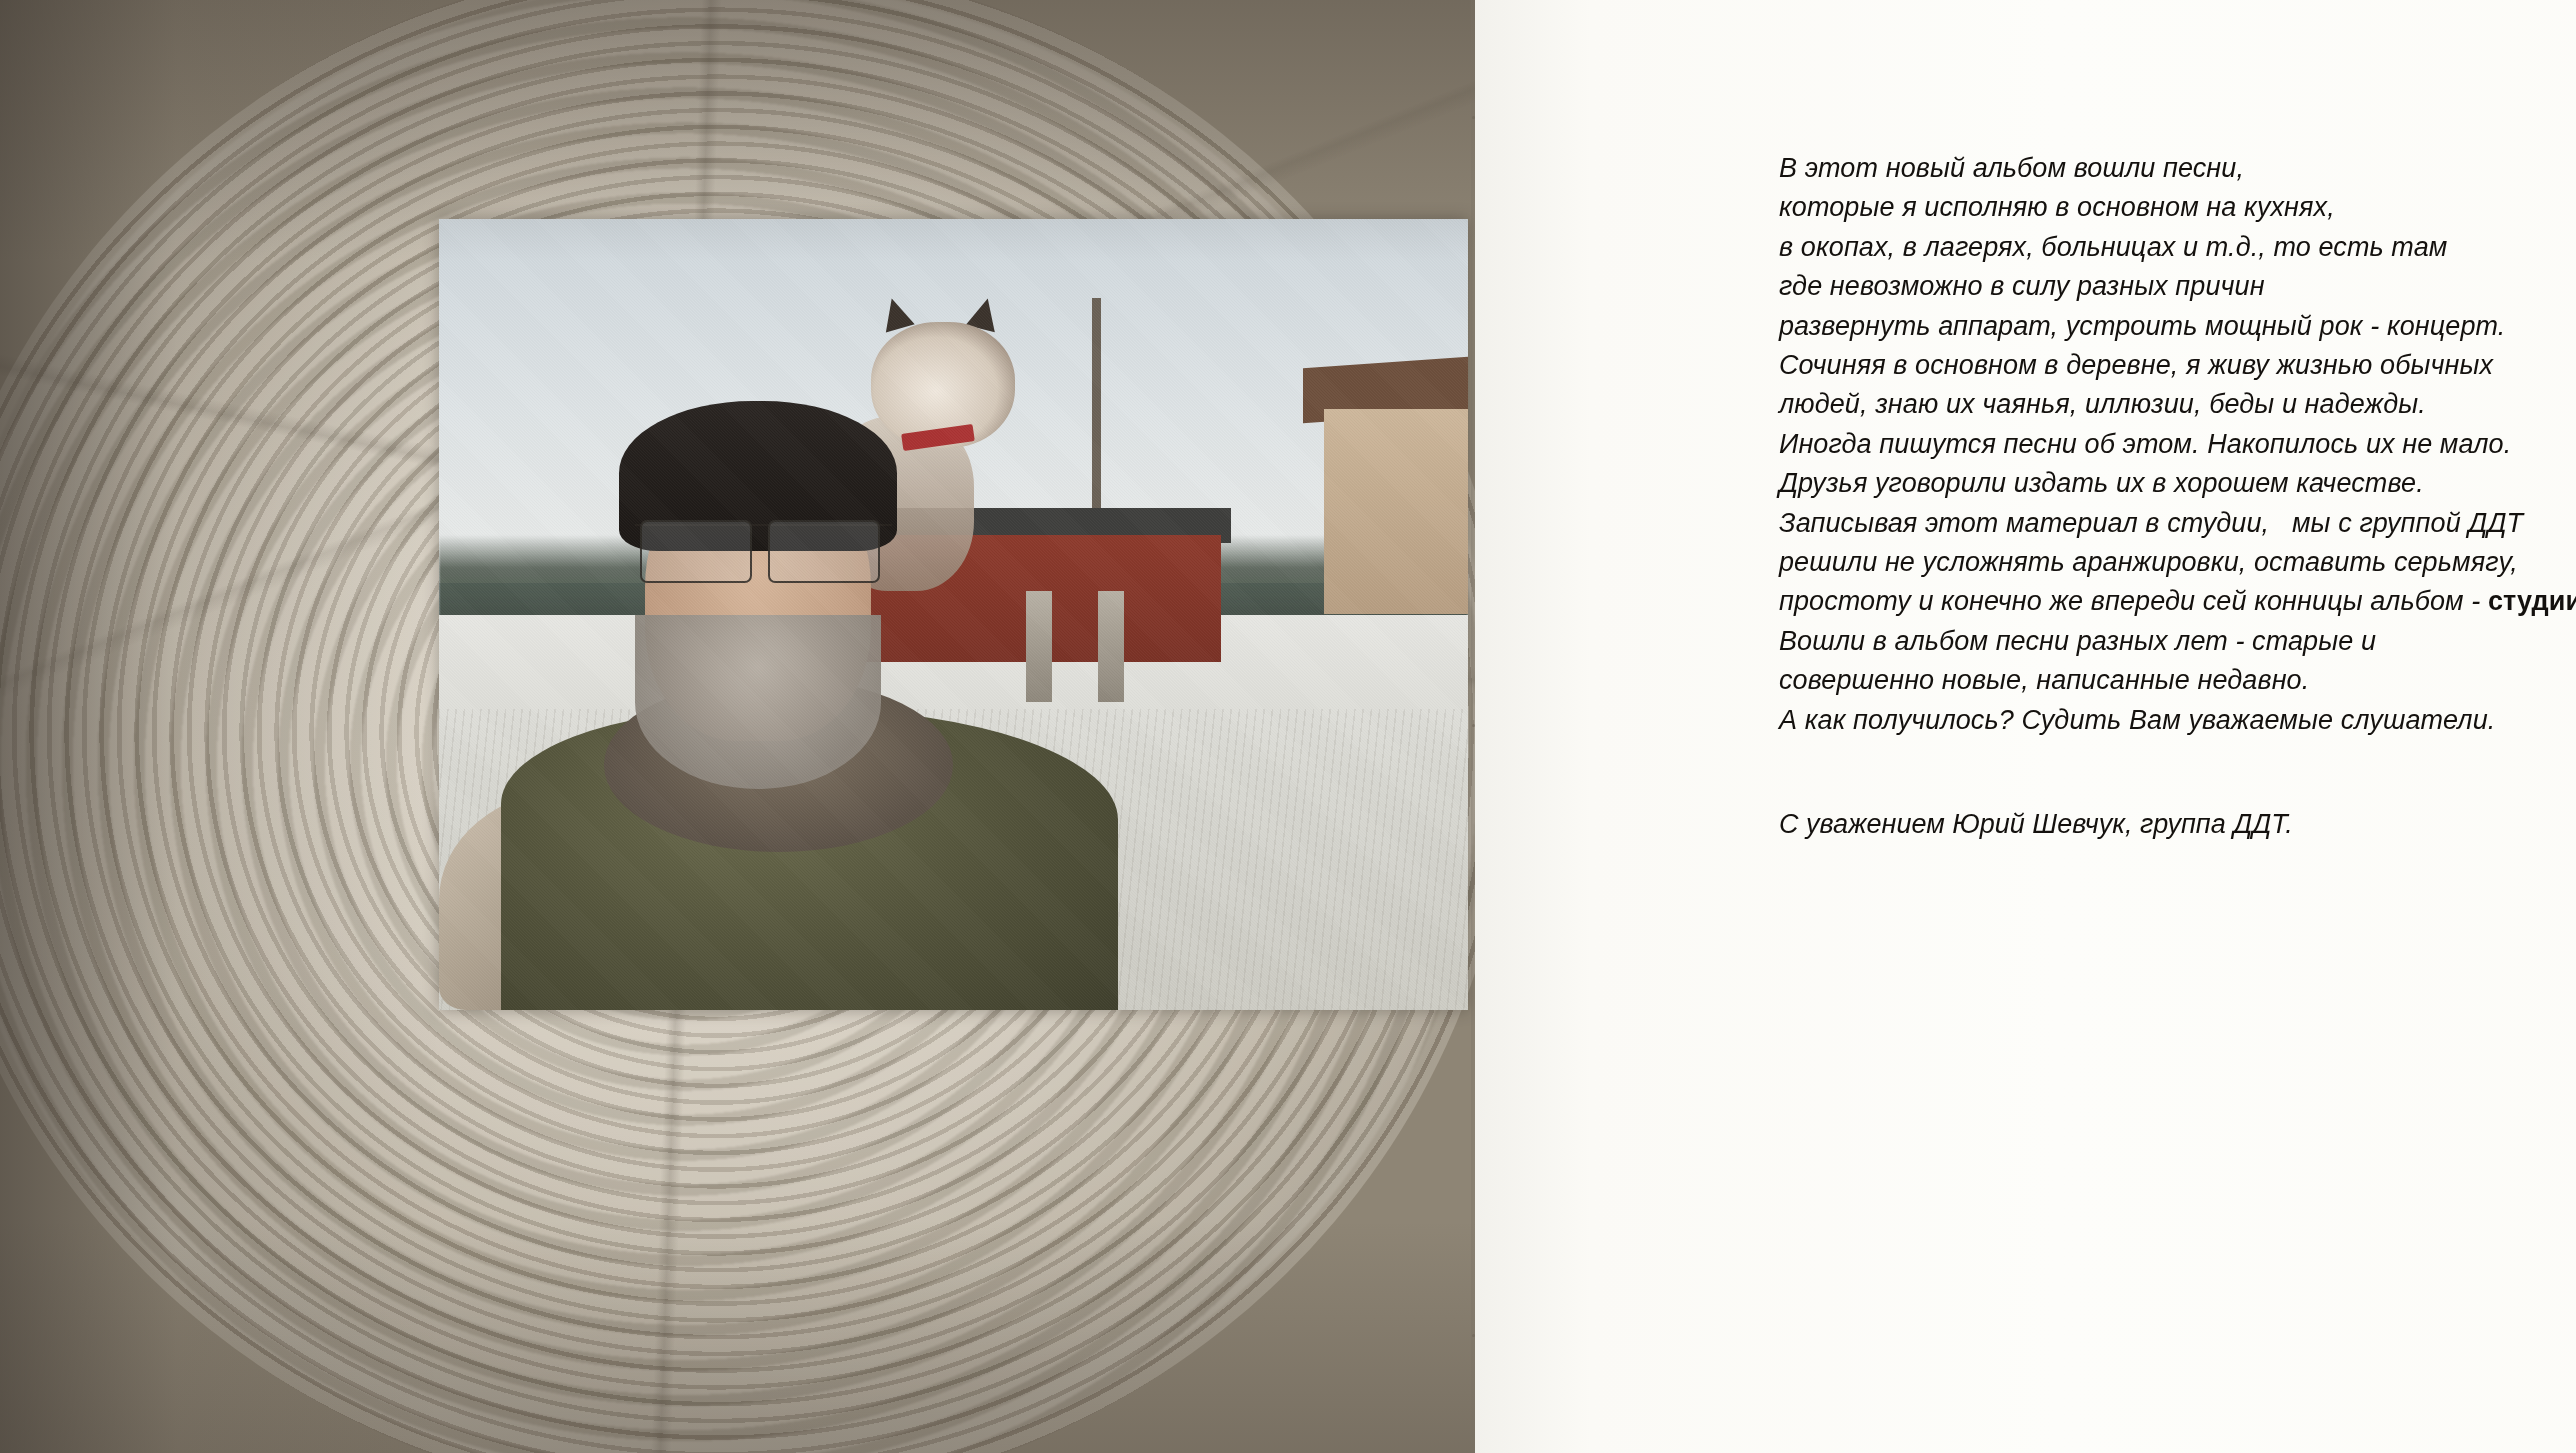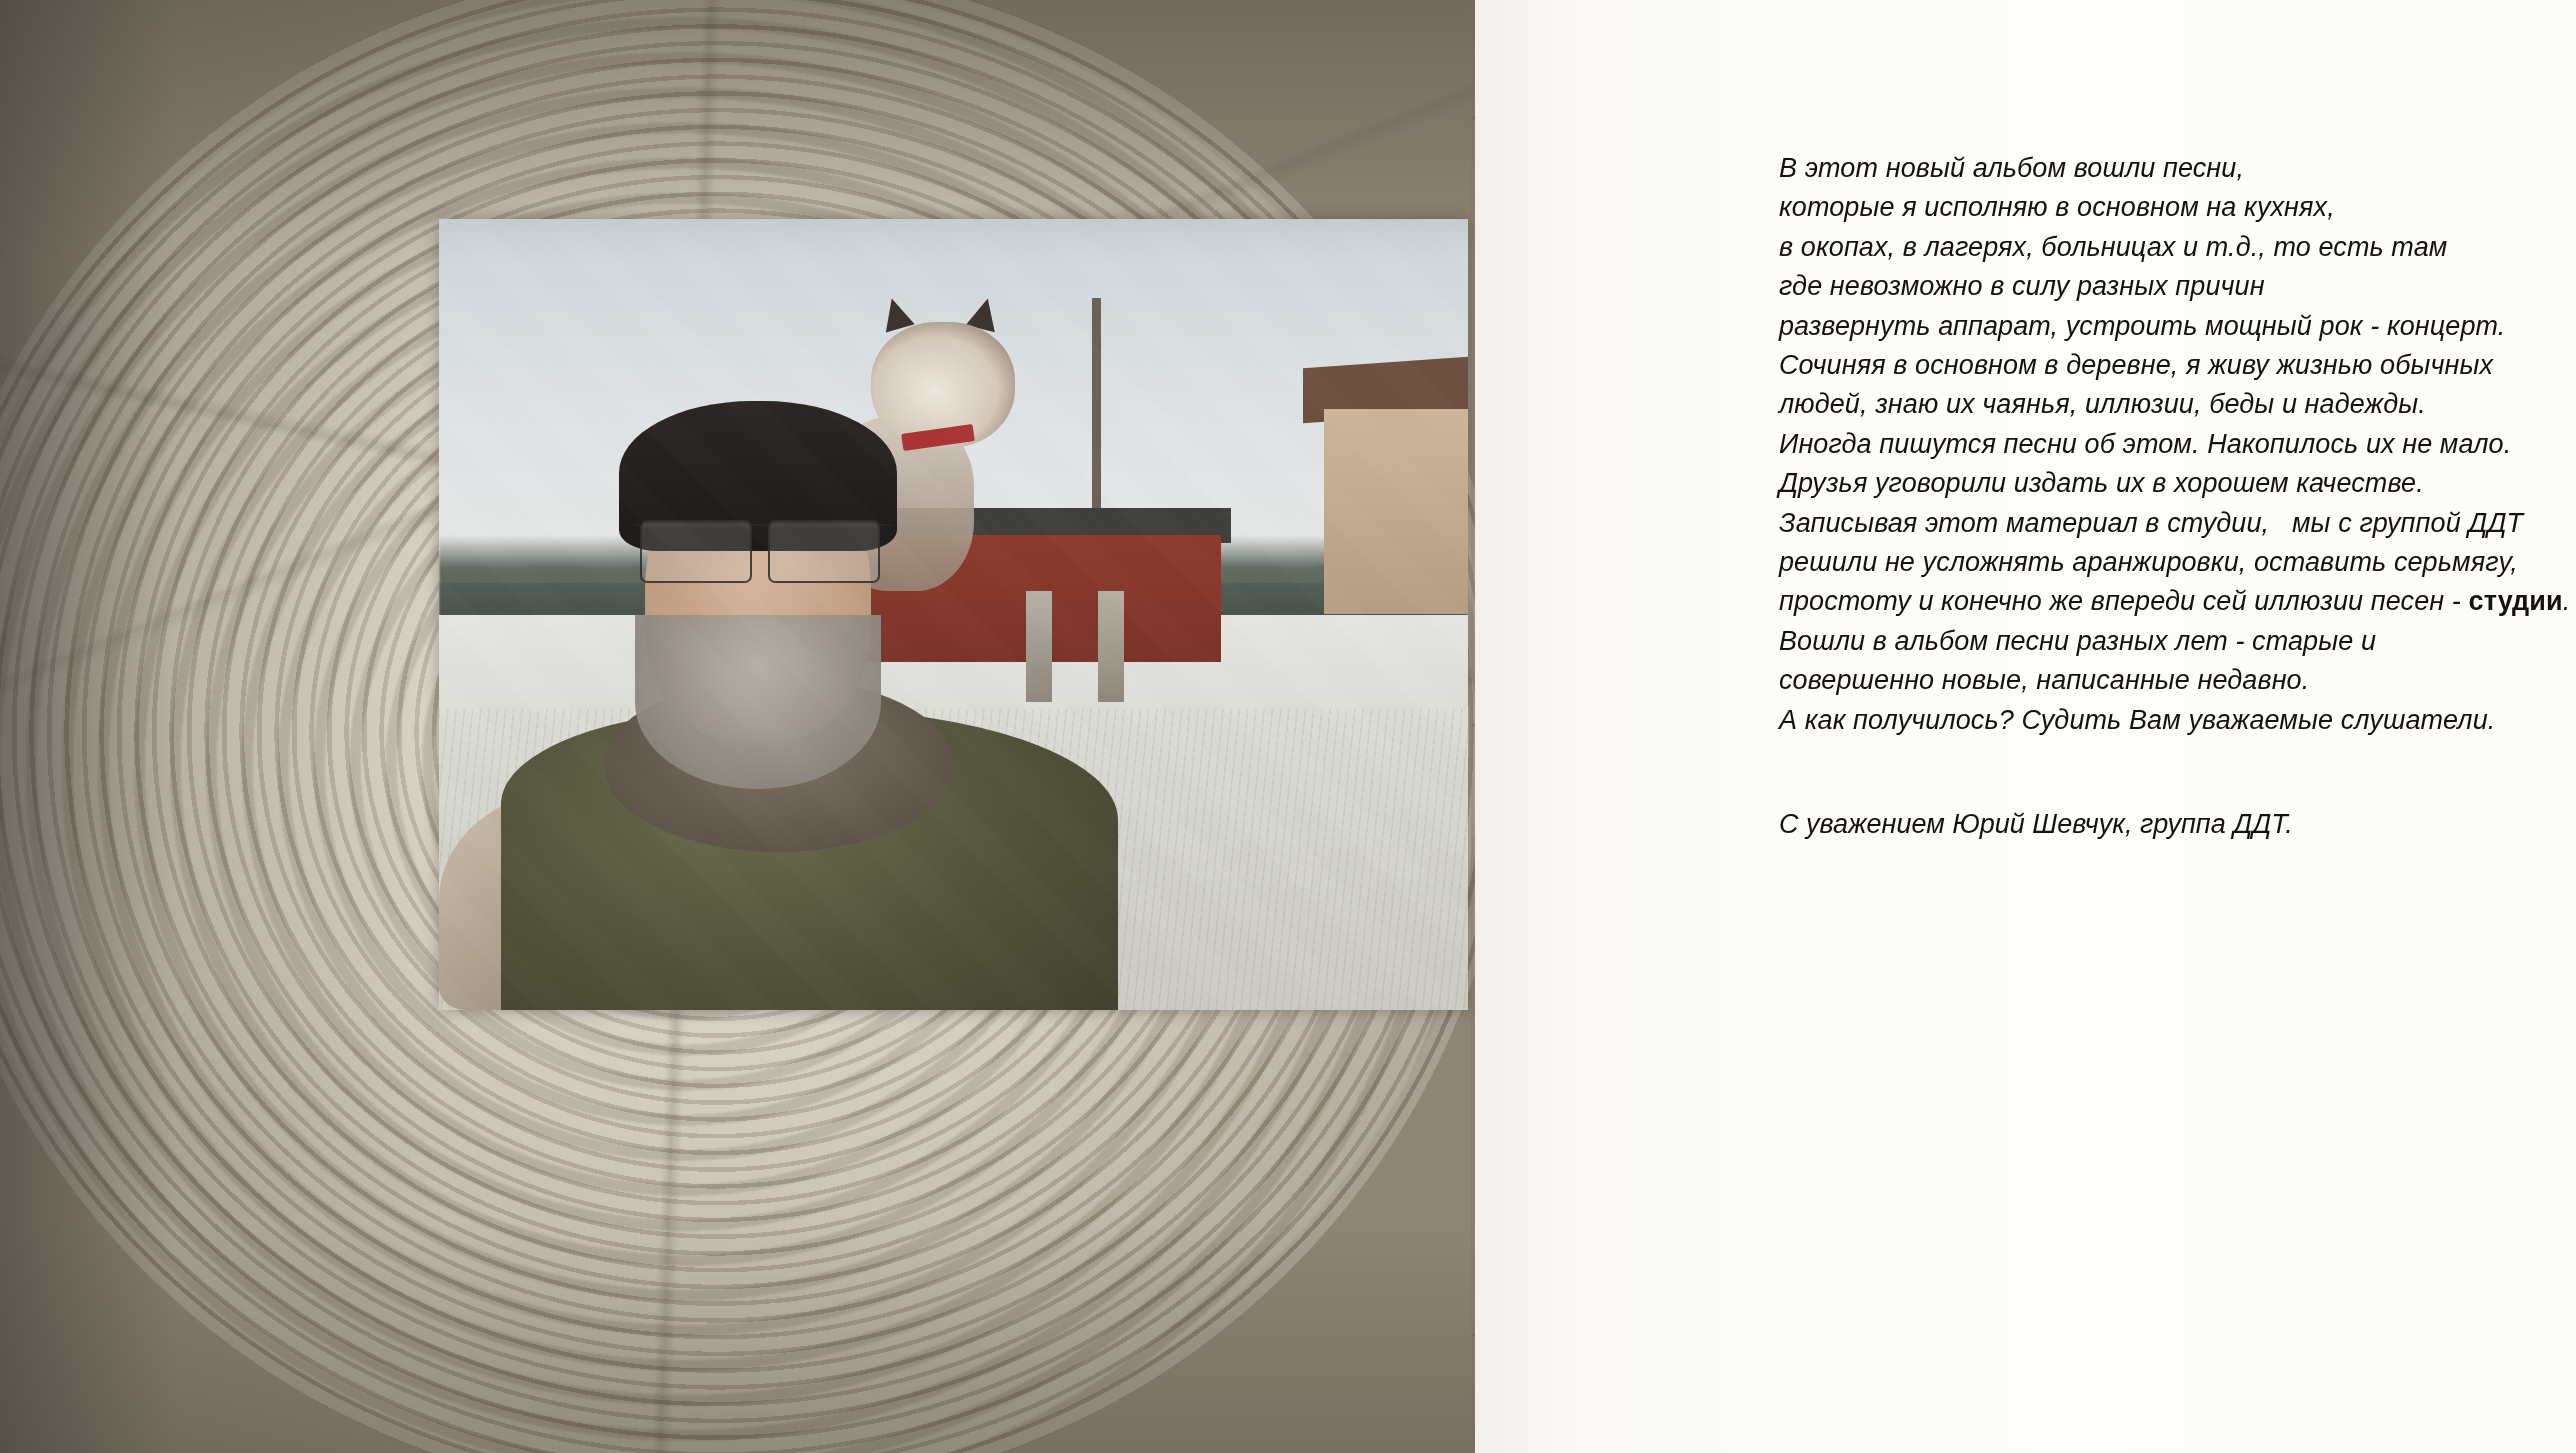--- a/index.html
+++ b/index.html
@@ -298,21 +298,21 @@
       <span class="ln">которые я исполняю в основном на кухнях,</span>
       <span class="ln">в окопах, в лагерях, больницах и т.д., то есть там</span>
       <span class="ln">где невозможно в силу разных причин</span>
       <span class="ln">развернуть аппарат, устроить мощный рок - концерт.</span>
       <span class="ln">Сочиняя в основном в деревне, я живу жизнью обычных</span>
       <span class="ln">людей, знаю их чаянья, иллюзии, беды и надежды.</span>
       <span class="ln">Иногда пишутся песни об этом. Накопилось их не мало.</span>
       <span class="ln">Друзья уговорили издать их в хорошем качестве.</span>
       <span class="ln">Записывая этот материал в студии,   мы с группой ДДТ</span>
       <span class="ln">решили не усложнять аранжировки, оставить серьмягу,</span>
-      <span class="ln"><span>простоту и конечно же впереди сей иллюзии песен - </span><span class="bold-word">студии</span><span>.</span></span>
+      <span class="ln"><span>простоту и конечно же впереди сей конницы альбом - </span><span class="bold-word">студии</span><span>.</span></span>
       <span class="ln">Вошли в альбом песни разных лет - старые и</span>
       <span class="ln">совершенно новые, написанные недавно.</span>
       <span class="ln">А как получилось? Судить Вам уважаемые слушатели.</span>
     </div>
 
     <div id="signoff">С уважением Юрий Шевчук, группа ДДТ.</div>
 
   </div>
 
 </div>

